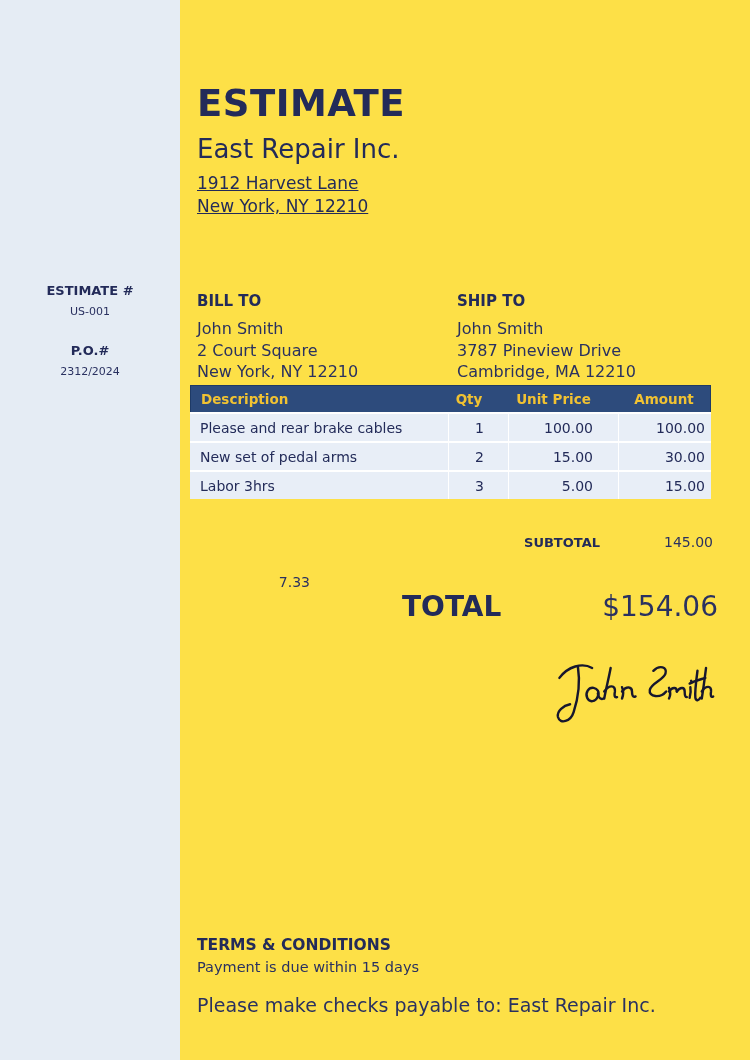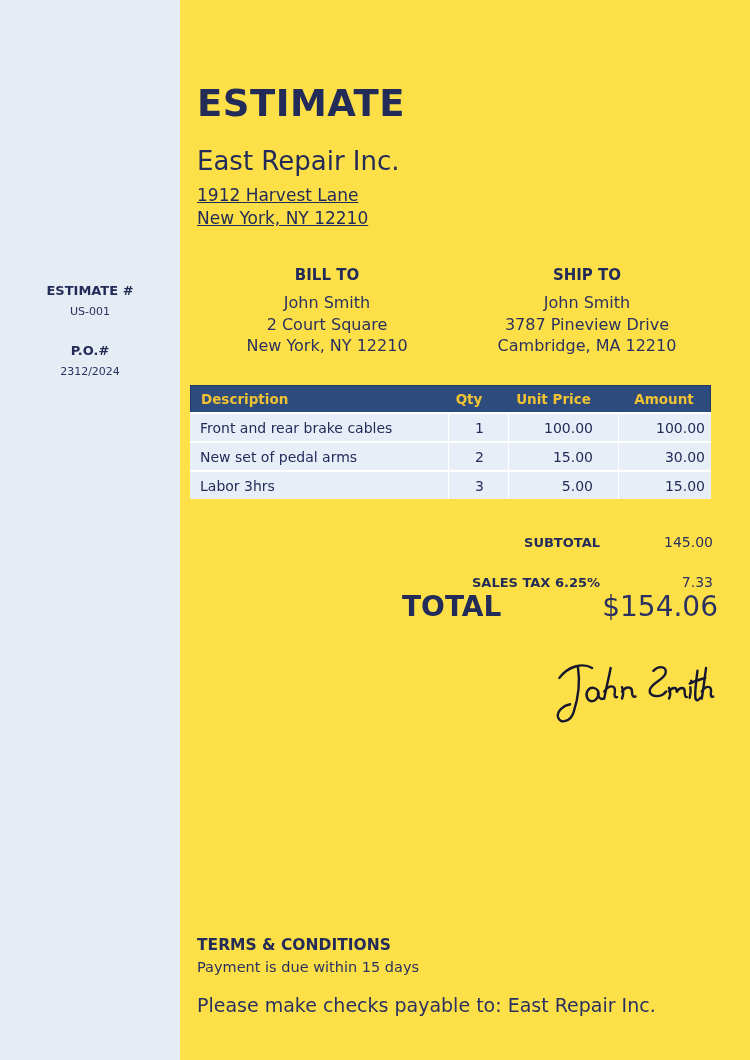--- a/index.html
+++ b/index.html
@@ -21,35 +21,35 @@
     background: #E5ECF4;
   }
   
   .header-block { position: absolute; left: 197px; top: 82px; }
   .doc-title {
     font-size: 37px; font-weight: 700; line-height: 44px;
     letter-spacing: 0.5px; color: #232B59; margin: 0;
   }
   .company-name {
     font-size: 26px; font-weight: 400; line-height: 34px;
-    color: #232B59; margin-top: 18px;
+    color: #232B59; margin-top: 6px;
   }
   .company-addr { font-size: 17px; line-height: 23px; color: #232B59; margin-top: 6px; text-decoration: underline; }
 
   
   .sidebar-meta {
     position: absolute; left: 0; top: 283px; width: 180px;
     text-align: center;
   }
   .meta-label { font-size: 13px; font-weight: 700; color: #232B59; }
   .meta-value { font-size: 11px; color: #2A3160; margin-top: 7px; }
   .meta-group + .meta-group { margin-top: 25px; text-align: center; }
 
   
-  .parties { position: absolute; left: 197px; top: 266px; display: flex; text-align: center; }
+  .parties { position: absolute; left: 197px; top: 292px; display: flex; }
   .party { width: 260px; }
   .party-label { font-size: 15px; font-weight: 700; color: #232B59; margin-bottom: 8px; }
   .party-line { font-size: 16px; line-height: 21.5px; color: #2A3160; }
 
   
   .items { position: absolute; left: 190px; top: 385px; width: 521px; }
   table.items-table { width: 521px; border-collapse: separate; border-spacing: 0; table-layout: fixed; }
   .items-table th {
     background: #2D4B7C; color: #F1C232;
     font-size: 13.5px; font-weight: 700;
@@ -142,21 +142,21 @@
       <thead>
         <tr>
           <th class="col-desc">Description</th>
           <th class="col-qty">Qty</th>
           <th class="col-price">Unit Price</th>
           <th class="col-amount">Amount</th>
         </tr>
       </thead>
       <tbody>
         <tr>
-          <td class="col-desc">Front and rear brake cables</td>
+          <td class="col-desc">Please and rear brake cables</td>
           <td class="col-qty">1</td>
           <td class="col-price">100.00</td>
           <td class="col-amount">100.00</td>
         </tr>
         <tr>
           <td class="col-desc">New set of pedal arms</td>
           <td class="col-qty">2</td>
           <td class="col-price">15.00</td>
           <td class="col-amount">30.00</td>
         </tr>
@@ -169,21 +169,20 @@
       </tbody>
     </table>
   </div>
 
   <div class="totals">
     <div class="totals-row">
       <div class="t-label">SUBTOTAL</div>
       <div class="t-value">145.00</div>
     </div>
     <div class="totals-row">
-      <div class="t-label">SALES TAX 6.25%</div>
       <div class="t-value">7.33</div>
     </div>
   </div>
 
   <div class="total-row">
     <div class="total-label">TOTAL</div>
     <div class="total-value">$154.06</div>
   </div>
 
   <div class="signature" aria-label="John Smith signature">

